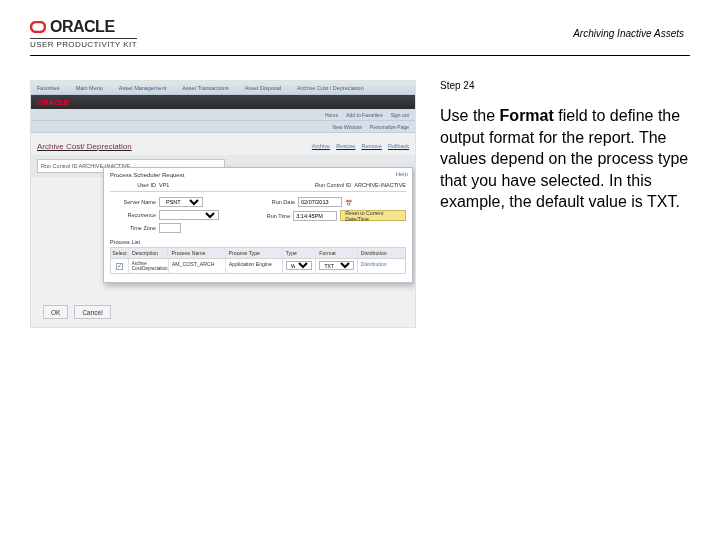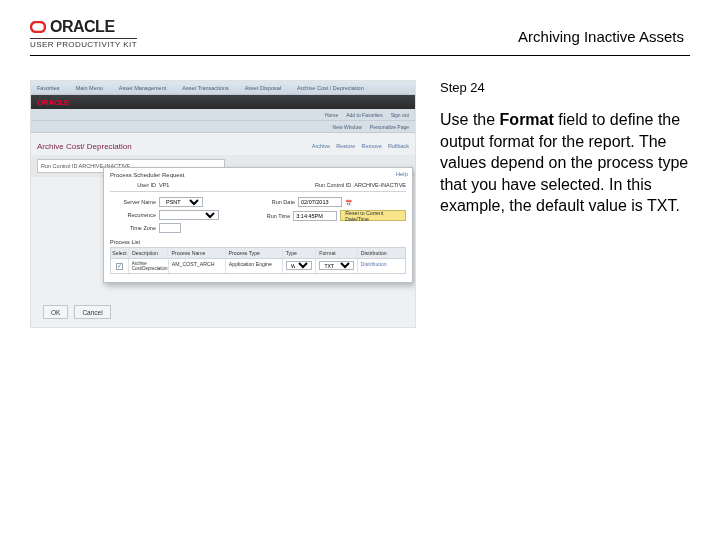--- a/index.html
+++ b/index.html
@@ -3,29 +3,29 @@
 <meta charset="utf-8">
 <style>
   * { box-sizing: border-box; margin: 0; padding: 0; }
   body { width: 720px; height: 540px; background: #fff; font-family: Arial, sans-serif; font-size: 11px; color: #222; position: relative; }
   .header { display: flex; align-items: flex-start; justify-content: space-between; padding: 18px 30px 6px 30px; }
   .brand { display: flex; flex-direction: column; }
   .brand-logo { font-weight: bold; letter-spacing: -0.5px; display: flex; align-items: center; gap: 4px; }
   .brand-logo .o-icon svg { display: block; }
   .brand-logo .name { font-size: 16px; color: #222; }
   .brand-sub { font-size: 8px; letter-spacing: 0.4px; color: #333; border-top: 1px solid #333; margin-top: 2px; padding-top: 1px; }
-  .page-title { font-size: 15px; color: #000; margin-top: 10px; margin-right: 6px; }
+  .page-title { font-size: 10px; color: #000; margin-top: 10px; margin-right: 6px; font-style: italic; }
   .hr { height: 1px; background: #000; margin: 0 30px; }
   .main { display: flex; gap: 24px; padding: 24px 30px; }
   .shot { width: 386px; height: 248px; background: #eef0f2; border: 1px solid #e0e0e0; position: relative; overflow: hidden; }
   .shot-top { height: 14px; background: linear-gradient(#dfe7ee,#cdd7e1); border-bottom: 1px solid #bfc9d4; width: 100%; display:flex; align-items:center; gap:16px; padding:0 6px; font-size:5.5px; color:#4a607a; }
   .shot-oracle { height: 14px; background: linear-gradient(#3d3f42,#2a2c2e); display:flex; align-items:center; padding:0 6px; }
   .shot-oracle span { color:#e03; font-size:8px; font-weight:bold; letter-spacing:-0.3px; }
   .shot-sub { height: 12px; background:#d6dee6; border-bottom:1px solid #c3ccd6; display:flex; justify-content:flex-end; align-items:center; font-size:5px; color:#4a607a; padding-right:6px; gap:8px;}
-  .shot-bar { height: 14px; display:flex; align-items:center; justify-content:space-between; padding:0 6px; margin-top:6px;}
+  .shot-bar { height: 14px; display:flex; align-items:center; justify-content:space-between; padding:0 6px; margin-top:6px;text-decoration:underline;}
   .shot-bar .title { color:#7a2644; font-size:8px; }
   .shot-bar .links { font-size:5.5px; color:#5577aa; display:flex; gap:6px;}
   .shot-gray { height: 22px; background:#e6e8ea; margin-top:2px; position:relative;}
   .shot-gray .box { position:absolute; left:6px; top:4px; width:188px; height:14px; border:1px solid #c2c6cb; background:#fff; display:flex; align-items:center; padding:0 3px; font-size:5.5px; color:#555; gap:4px;}
   .modal { position:absolute; left:72px; top:86px; width:310px; height:116px; background:#fff; border:1px solid #b8bfc6; box-shadow: 2px 3px 6px rgba(0,0,0,0.25); padding:4px 6px 6px 6px; font-size:6px; color:#333;}
   .modal .m-close { position:absolute; right:4px; top:3px; color:#5b7aa5; font-size:6px; }
   .modal .m-title { font-size:6px; color:#333; margin-bottom:4px; }
   .modal hr { border:none; border-top:1px solid #d0d4d9; margin:3px 0;}
   .modal-row { display:flex; gap:36px; padding:2px 0;}
   .modal-col { display:flex; flex-direction:column; gap:3px; }
@@ -44,21 +44,21 @@
   .gh div:last-child, .gr div:last-child{ border-right:none;}
   .gr { display:flex; background:#fff;}
   .c0{width:18px; display:flex; align-items:center; justify-content:center;}
   .c1{width:40px;} .c2{width:58px;} .c3{width:58px;} .c4{width:34px;} .c5{width:42px;} .c6{width:48px;}
   .grsel { height:9px; border:1px solid #aeb6bf; background:#fff; font-size:5px; width:100%;}
   .chk-sm { width:7px; height:7px; border:1px solid #9aa3ad; background:#fff; display:inline-block; position:relative;}
   .chk-sm::after{content:"✓"; position:absolute; left:0; top:-2px; font-size:6px; color:#3a6ea5;}
   .bottom-btns { display:flex; gap:6px; margin-top:30px; margin-left:6px;}
   .b-btn { height:14px; background:#f4f5f6; border:1px solid #c2c6cb; font-size:6.5px; color:#333; padding:0 7px; display:inline-flex; align-items:center;}
   .info { flex: 1; color:#000;}
-  .step { font-size: 13px; margin-bottom: 14px;}
+  .step { font-size: 10px; margin-bottom: 14px;}
   .desc { font-size: 16px; line-height: 1.35;}
   .run-box { position:absolute; right:6px; top:88px; height:10px; padding:0 5px; border:1px solid #c0a43a; background:#f6e58a; font-size:5.5px; color:#333; display:flex; align-items:center;}
 </style>
 </head>
 <body>
 
 <div class="header">
   <div class="brand">
     <div class="brand-logo">
       <span class="o-icon">

